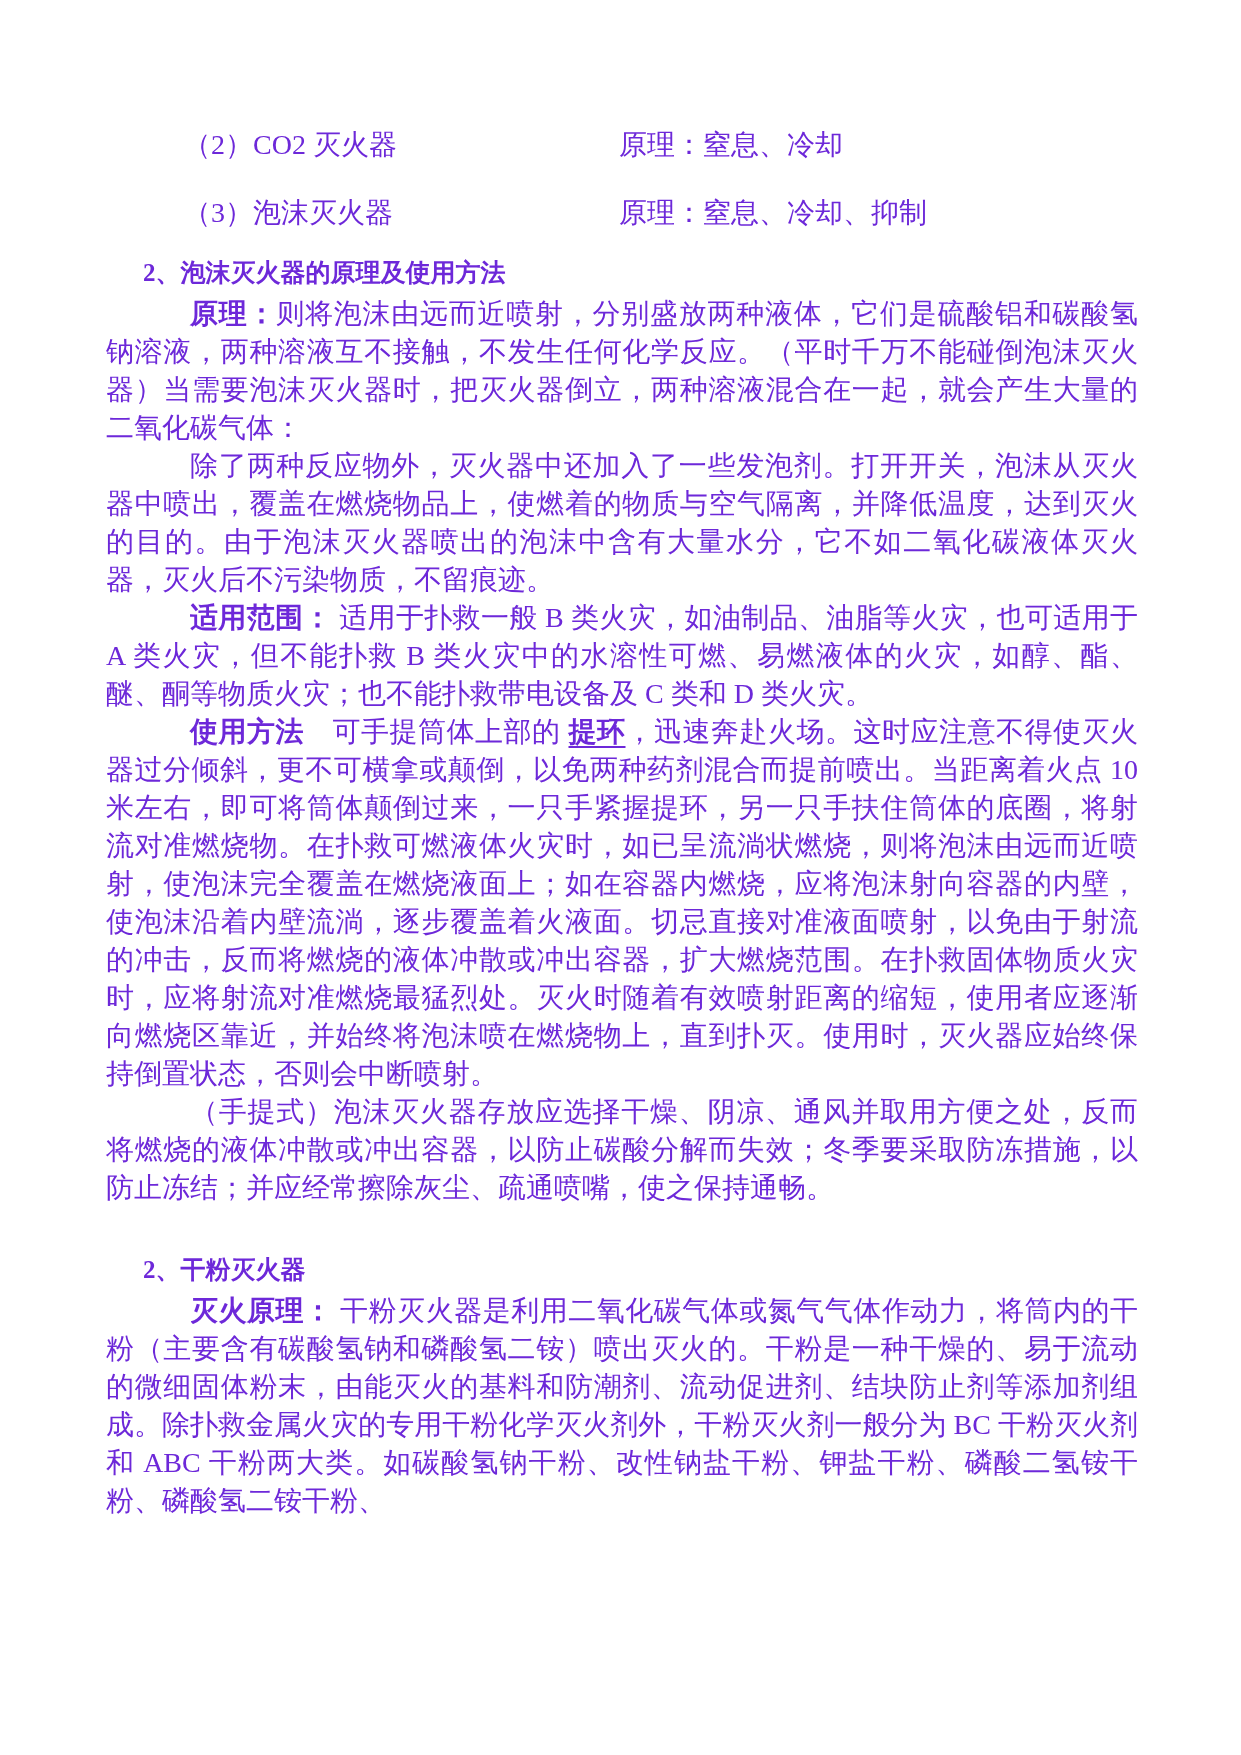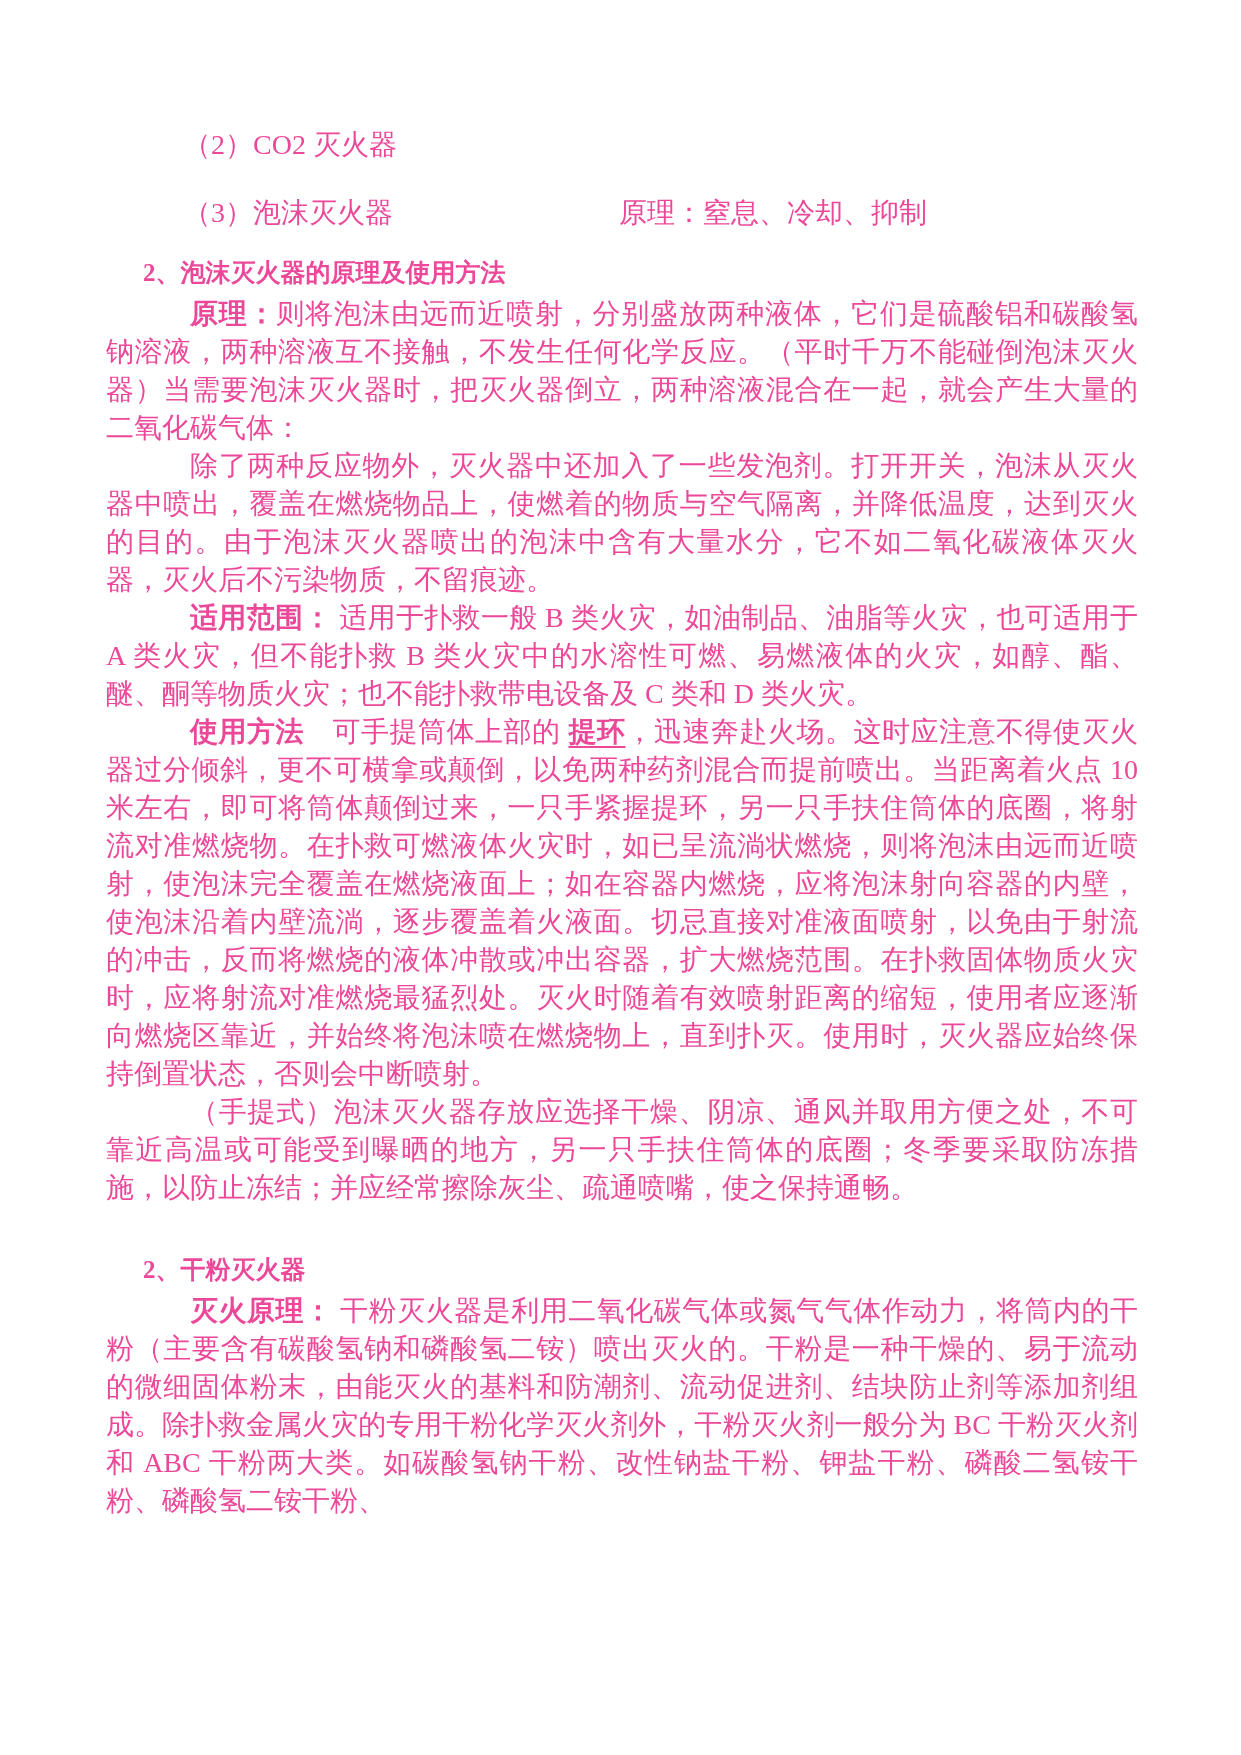--- a/index.html
+++ b/index.html
@@ -3,21 +3,21 @@
 <meta charset="utf-8">
 <style>
   html,body{margin:0;padding:0;background:#ffffff;}
   .page{
     position:relative;
     width:1241px;
     height:1755px;
     box-sizing:border-box;
     padding:126px 103px 0 106px;
     background:#ffffff;
-    color:#ec4899;
+    color:#6d28d9;
     font-family:"Liberation Serif","DejaVu Serif",serif;
     font-size:28px;
     line-height:38px;
     overflow:hidden;
   }
   .kv-row{display:flex;padding-left:77px;}
   .kv-row.second{margin-top:30px;}
   .kv-label{width:436px;flex:0 0 auto;}
   .kv-value{flex:1 1 auto;}
   .section-heading{
@@ -51,37 +51,38 @@
   .lead{font-weight:700;}
   .hl{font-weight:700;text-decoration:underline;text-underline-offset:5px;text-decoration-thickness:2px;margin-left:8px;}
 </style>
 </head>
 <body>
 
 <div class="page">
 
   <div class="kv-row">
     <span class="kv-label">（2）CO2 灭火器</span>
+    <span class="kv-value">原理：窒息、冷却</span>
   </div>
 
   <div class="kv-row second">
     <span class="kv-label">（3）泡沫灭火器</span>
     <span class="kv-value">原理：窒息、冷却、抑制</span>
   </div>
 
   <div class="section-heading heading-foam">2、泡沫灭火器的原理及使用方法</div>
 
   <p class="doc-par p-principle"><span class="lead">原理：</span><span>则将泡沫由远而近喷射，分别盛放两种液体，它们是硫酸铝和碳酸氢钠溶液，两种溶液互不接触，不发生任何化学反应。（平时千万不能碰倒泡沫灭火器）当需要泡沫灭火器时，把灭火器倒立，两种溶液混合在一起，就会产生大量的二氧化碳气体：</span></p>
 
 
   <p class="doc-par p-foaming">除了两种反应物外，灭火器中还加入了一些发泡剂。打开开关，泡沫从灭火器中喷出，覆盖在燃烧物品上，使燃着的物质与空气隔离，并降低温度，达到灭火的目的。由于泡沫灭火器喷出的泡沫中含有大量水分，它不如二氧化碳液体灭火器，灭火后不污染物质，不留痕迹。</p>
 
   <p class="doc-par p-scope"><span class="lead">适用范围：</span><span> 适用于扑救一般 B 类火灾，如油制品、油脂等火灾，也可适用于 A 类火灾，但不能扑救 B 类火灾中的水溶性可燃、易燃液体的火灾，如醇、酯、醚、酮等物质火灾；也不能扑救带电设备及 C 类和 D 类火灾。</span></p>
 
   <p class="doc-par p-usage"><span class="lead">使用方法</span><span>　可手提筒体上部的</span><span class="hl">提环</span><span>，迅速奔赴火场。这时应注意不得使灭火器过分倾斜，更不可横拿或颠倒，以免两种药剂混合而提前喷出。当距离着火点 10 米左右，即可将筒体颠倒过来，一只手紧握提环，另一只手扶住筒体的底圈，将射流对准燃烧物。在扑救可燃液体火灾时，如已呈流淌状燃烧，则将泡沫由远而近喷射，使泡沫完全覆盖在燃烧液面上；如在容器内燃烧，应将泡沫射向容器的内壁，使泡沫沿着内壁流淌，逐步覆盖着火液面。切忌直接对准液面喷射，以免由于射流的冲击，反而将燃烧的液体冲散或冲出容器，扩大燃烧范围。在扑救固体物质火灾时，应将射流对准燃烧最猛烈处。灭火时随着有效喷射距离的缩短，使用者应逐渐向燃烧区靠近，并始终将泡沫喷在燃烧物上，直到扑灭。使用时，灭火器应始终保持倒置状态，否则会中断喷射。</span></p>
 
-  <p class="doc-par p-storage">（手提式）泡沫灭火器存放应选择干燥、阴凉、通风并取用方便之处，不可靠近高温或可能受到曝晒的地方，另一只手扶住筒体的底圈；冬季要采取防冻措施，以防止冻结；并应经常擦除灰尘、疏通喷嘴，使之保持通畅。</p>
+  <p class="doc-par p-storage">（手提式）泡沫灭火器存放应选择干燥、阴凉、通风并取用方便之处，反而将燃烧的液体冲散或冲出容器，以防止碳酸分解而失效；冬季要采取防冻措施，以防止冻结；并应经常擦除灰尘、疏通喷嘴，使之保持通畅。</p>
 
   <div class="section-heading heading-powder">2、干粉灭火器</div>
 
   <p class="doc-par p-powder"><span class="lead">灭火原理：</span><span> 干粉灭火器是利用二氧化碳气体或氮气气体作动力，将筒内的干粉（主要含有碳酸氢钠和磷酸氢二铵）喷出灭火的。干粉是一种干燥的、易于流动的微细固体粉末，由能灭火的基料和防潮剂、流动促进剂、结块防止剂等添加剂组成。除扑救金属火灾的专用干粉化学灭火剂外，干粉灭火剂一般分为 BC 干粉灭火剂和 ABC 干粉两大类。如碳酸氢钠干粉、改性钠盐干粉、钾盐干粉、磷酸二氢铵干粉、磷酸氢二铵干粉、</span></p>
 
 </div>
 
 </body></html>

